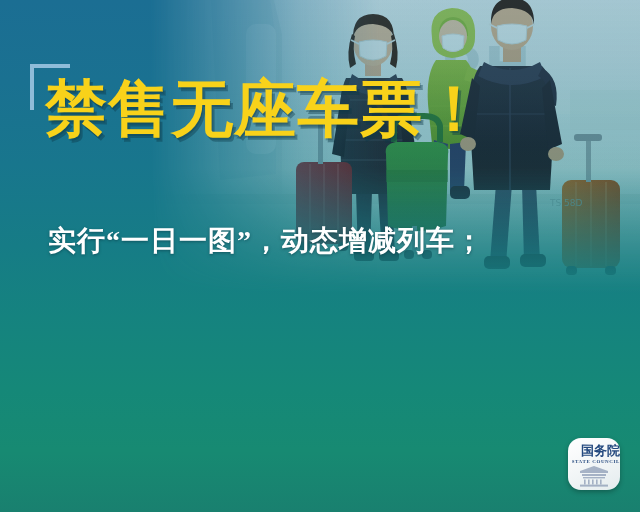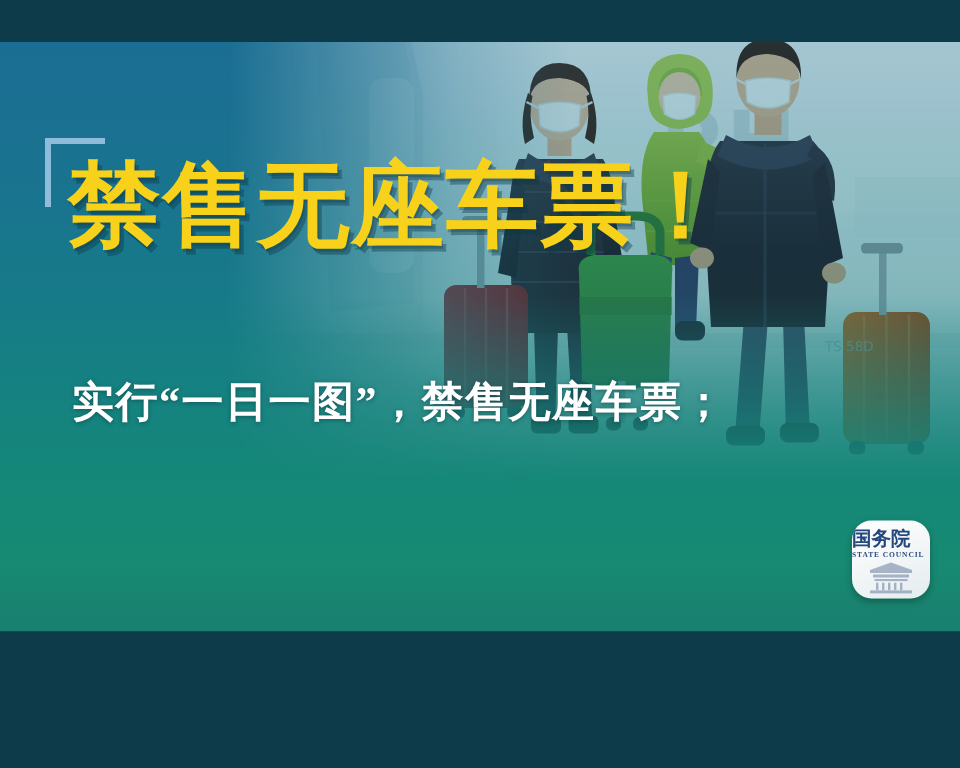--- a/index.html
+++ b/index.html
@@ -1,29 +1,28 @@
 <!DOCTYPE html>
 <html><head>
 <meta charset="utf-8">
 <style>
   html,body{margin:0;padding:0;background:#0d3b4a;}
   *{box-sizing:border-box;}
   #poster{
-    position:relative;width:640px;height:393px;overflow:hidden;
+    position:relative;width:640px;height:512px;overflow:hidden;
     font-family:"Liberation Serif","DejaVu Serif",serif;
     background:linear-gradient(180deg,
       #1b6e93 0%,
       #1a7191 16%,
       #18768d 32%,
       #167c86 48%,
       #15837f 62%,
       #158878 76%,
       #178a72 88%,
       #19806f 100%);
-    margin-top:28px;
   }
 
   
   .photo{
     position:absolute; left:150px; top:-6px; width:500px; height:300px;
     overflow:hidden;
     -webkit-mask-image:
        linear-gradient(90deg, rgba(0,0,0,0) 0px, rgba(0,0,0,.25) 55px, rgba(0,0,0,.75) 150px, rgba(0,0,0,1) 230px),
        linear-gradient(180deg, rgba(0,0,0,1) 0%, rgba(0,0,0,1) 58%, rgba(0,0,0,.45) 82%, rgba(0,0,0,0) 100%);
     -webkit-mask-composite:source-in;
@@ -69,21 +68,21 @@
   }
   .gap{height:42px;}
 
   
   .badge{
     position:absolute;right:20px;bottom:22px;width:52px;height:52px;
     border-radius:13px;
     background:linear-gradient(155deg,#ffffff 0%,#f4f7f8 45%,#e4ecee 100%);
     box-shadow:0 2px 5px rgba(0,0,0,.28);
     overflow:hidden;
-    display:flex;flex-direction:column;align-items:flex-start;
+    display:flex;flex-direction:column;align-items:flex-end;
     padding-top:6px;
   }
   .badge-cn{
     font-family:"DejaVu Sans","Liberation Sans",sans-serif;
     font-size:13px;font-weight:bold;color:#23487e;line-height:14px;letter-spacing:0;
   }
   .badge-en{
     font-family:"Liberation Serif","DejaVu Serif",serif;
     font-size:5px;font-weight:bold;color:#2a4d82;letter-spacing:.6px;
     margin-top:1px;
@@ -283,21 +282,21 @@
   </div>
 
   <div class="bracket">
     <i class="h"></i>
     <i class="v"></i>
   </div>
 
   <div class="headline">禁售无座车票！</div>
 
   <div class="body-text">
-    <div class="line">实行“一日一图”，禁售无座车票；</div>
+    <div class="line">实行“一日一图”，动态增减列车；</div>
     <div class="gap"></div>
   </div>
 
   <div class="badge">
     <div class="badge-cn">国务院</div>
     <div class="badge-en">STATE COUNCIL</div>
     <svg class="badge-bld" viewBox="0 0 44 22">
       <g fill="#5b7196" opacity=".9">
         <path d="M8 6 L22 1 L36 6 L36 8 L8 8 Z"></path>
         <rect x="10" y="9" width="24" height="2"></rect>

